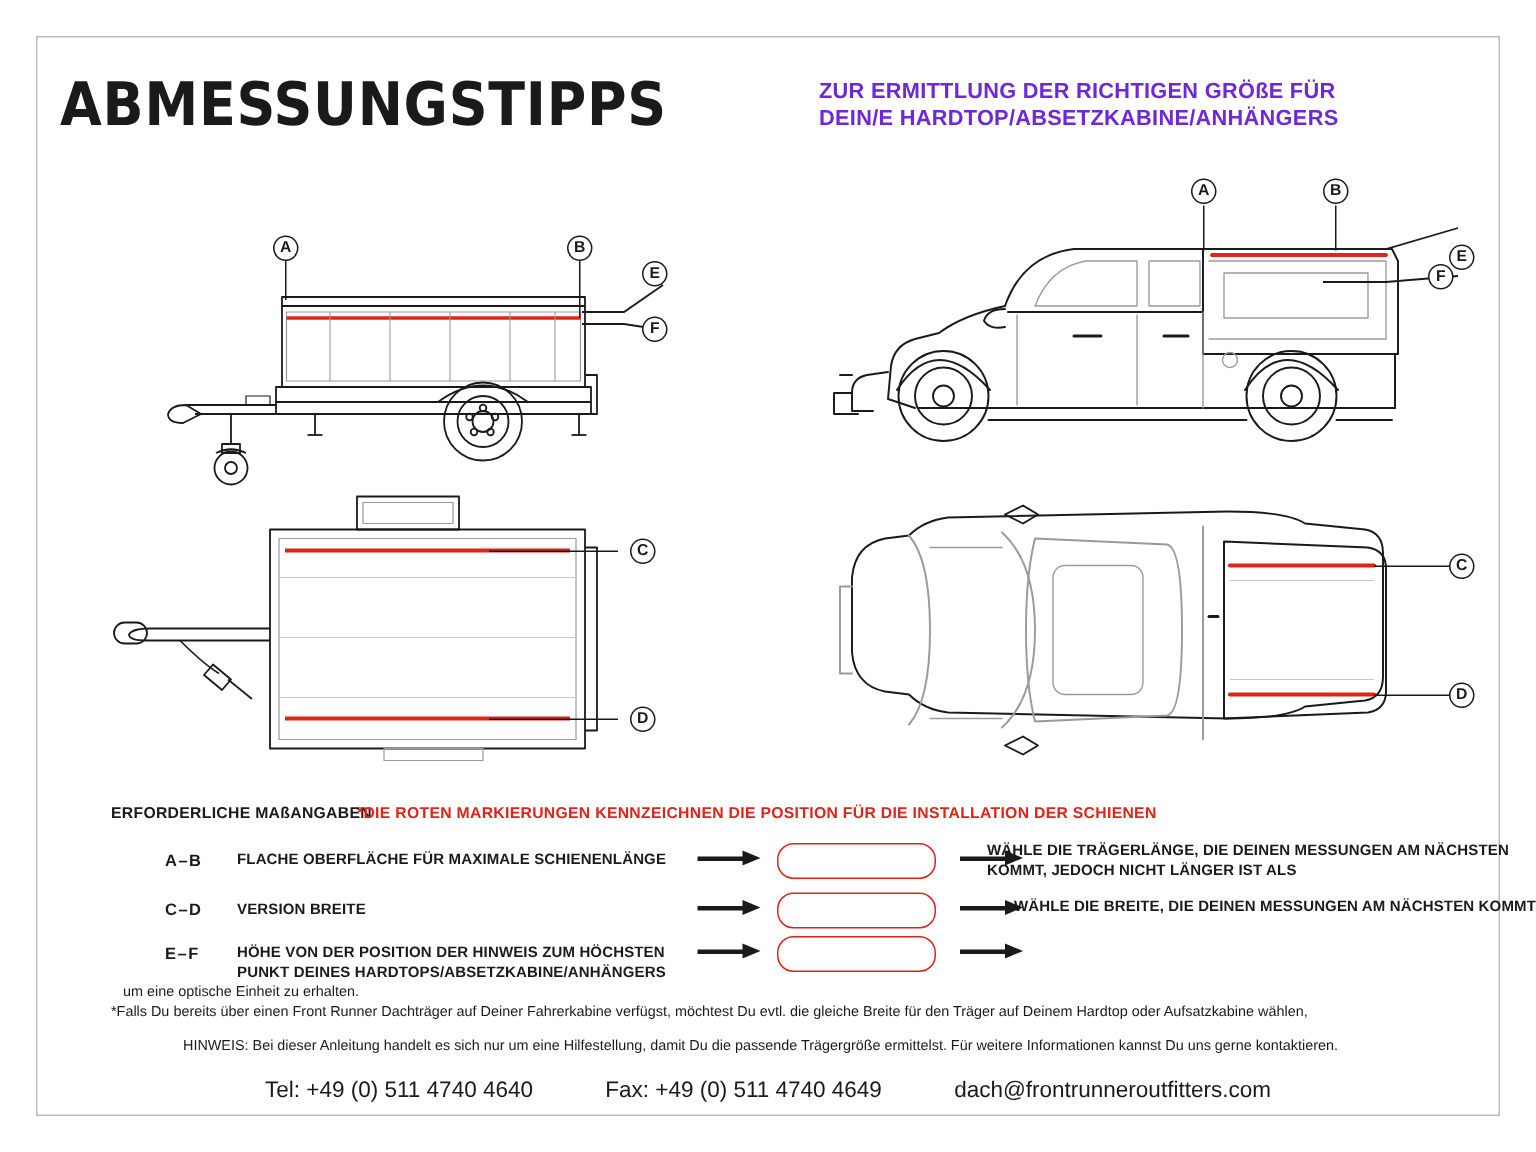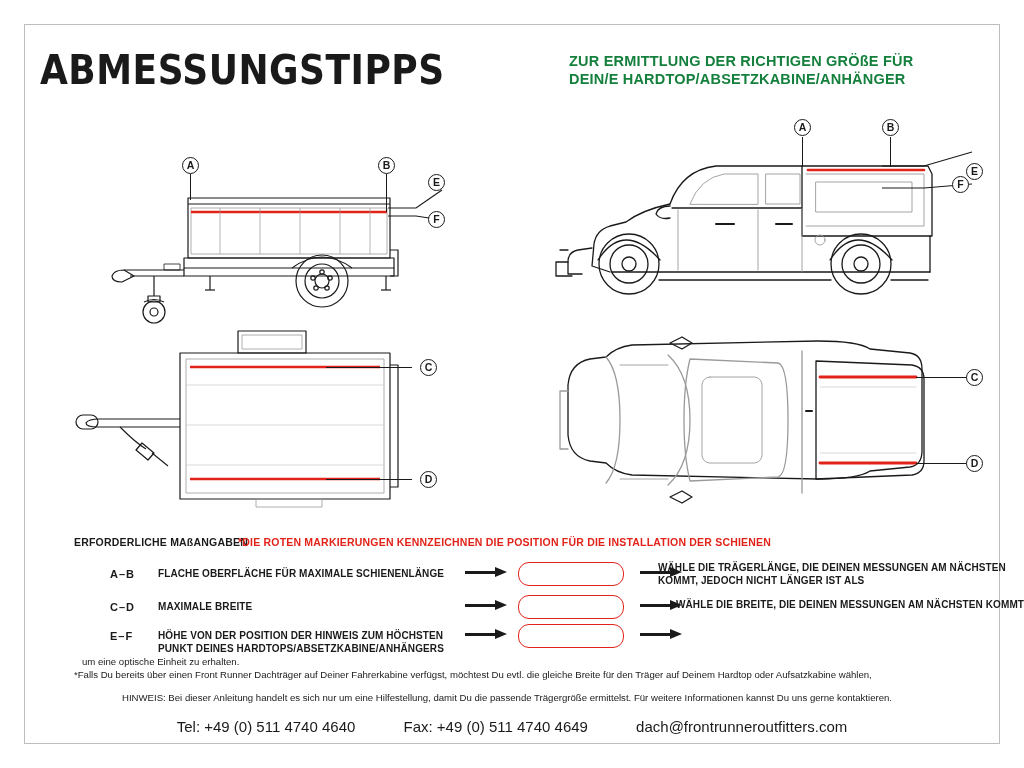--- a/index.html
+++ b/index.html
@@ -44,22 +44,21 @@
   }
   .subtitle {
     position: absolute;
     left: 546px;
     top: 52px;
     width: 420px;
     font-size: 14.5px;
     font-weight: bold;
     line-height: 18px;
     letter-spacing: 0.2px;
-    color: #15803d;
-    margin-left: 23px;
+    color: #6d28d9;
   }
 
   
   .bubble {
     position: absolute;
     width: 17px;
     height: 17px;
     border-radius: 50%;
     background: #ffffff;
     border: 1.4px solid #1a1a1a;
@@ -187,21 +186,21 @@
 </style>
 </head>
 <body>
 
 <div class="page">
   <div class="frame"></div>
 
   <div class="title">ABMESSUNGSTIPPS</div>
   <div class="subtitle">
     <div>ZUR ERMITTLUNG DER RICHTIGEN GRÖßE FÜR</div>
-    <div>DEIN/E HARDTOP/ABSETZKABINE/ANHÄNGER</div>
+    <div>DEIN/E HARDTOP/ABSETZKABINE/ANHÄNGERS</div>
   </div>
 
   <svg class="draw" style="left:60px; top:150px;" width="420" height="180" viewBox="0 0 420 180">
     <g fill="none" stroke="#1a1a1a" stroke-width="1.2" stroke-linejoin="round">
 
       <path d="M128 48 L330 48 L330 108 L128 108 Z"></path>
       <path d="M128 54 L330 54"></path>
       <path d="M131 58 L327 58 L327 104 L131 104 Z" stroke="#9a9a9a" stroke-width="0.8"></path>
 
       <path d="M131 62 L327 62" stroke="#e2231a" stroke-width="2.4"></path>
@@ -411,21 +410,21 @@
     <input class="pill" type="text" style="left: 408px; top: -3px; text-align: center; font-size: 11px; color: rgb(26, 26, 26); font-family: &quot;Liberation Sans&quot;, sans-serif;" value="">
     <div class="arrow" style="left:530px; top:2px;">
       <div class="shaft"></div>
         <div class="head"></div>
     </div>
     <div class="res" style="left:548px; top:-3px;">WÄHLE DIE TRÄGERLÄNGE, DIE DEINEN MESSUNGEN AM NÄCHSTEN KOMMT, JEDOCH NICHT LÄNGER IST ALS</div>
   </div>
 
   <div class="row" style="top:598px;">
     <div class="code">C–D</div>
-    <div class="desc">MAXIMALE BREITE</div>
+    <div class="desc">VERSION BREITE</div>
     <div class="arrow" style="left:355px; top:2px;">
       <div class="shaft"></div>
         <div class="head"></div>
     </div>
     <input class="pill" type="text" style="left: 408px; top: -3px; text-align: center; font-size: 11px; color: rgb(26, 26, 26); font-family: &quot;Liberation Sans&quot;, sans-serif;" value="">
     <div class="arrow" style="left:530px; top:2px;">
       <div class="shaft"></div>
         <div class="head"></div>
     </div>
     <div class="res" style="left:566px; top:1px;">WÄHLE DIE BREITE, DIE DEINEN MESSUNGEN AM NÄCHSTEN KOMMT</div>

